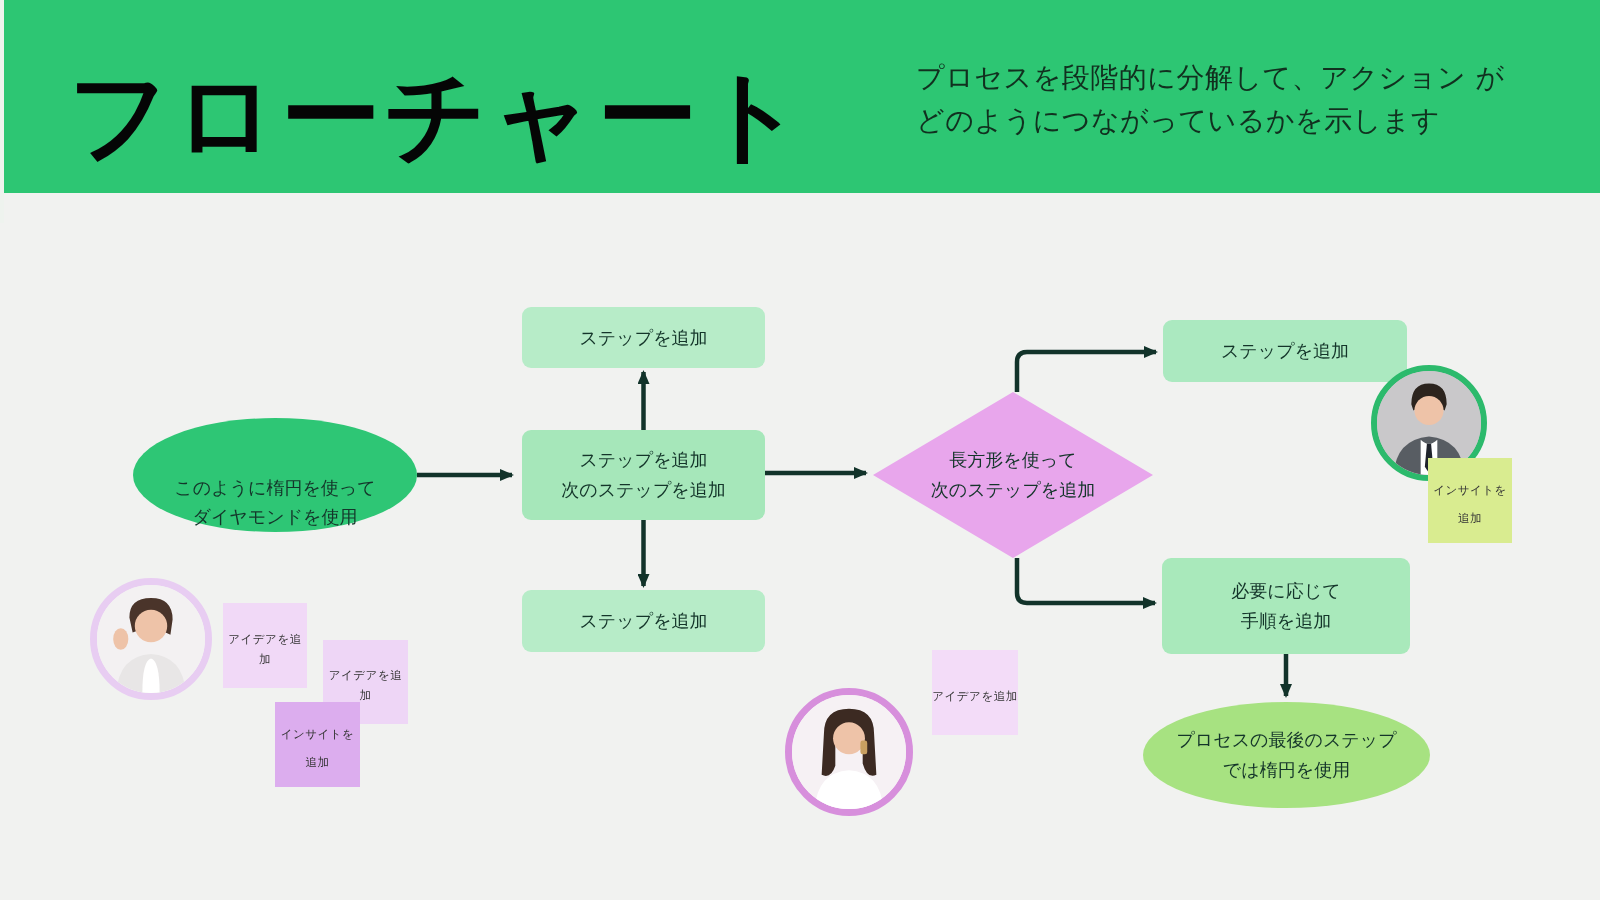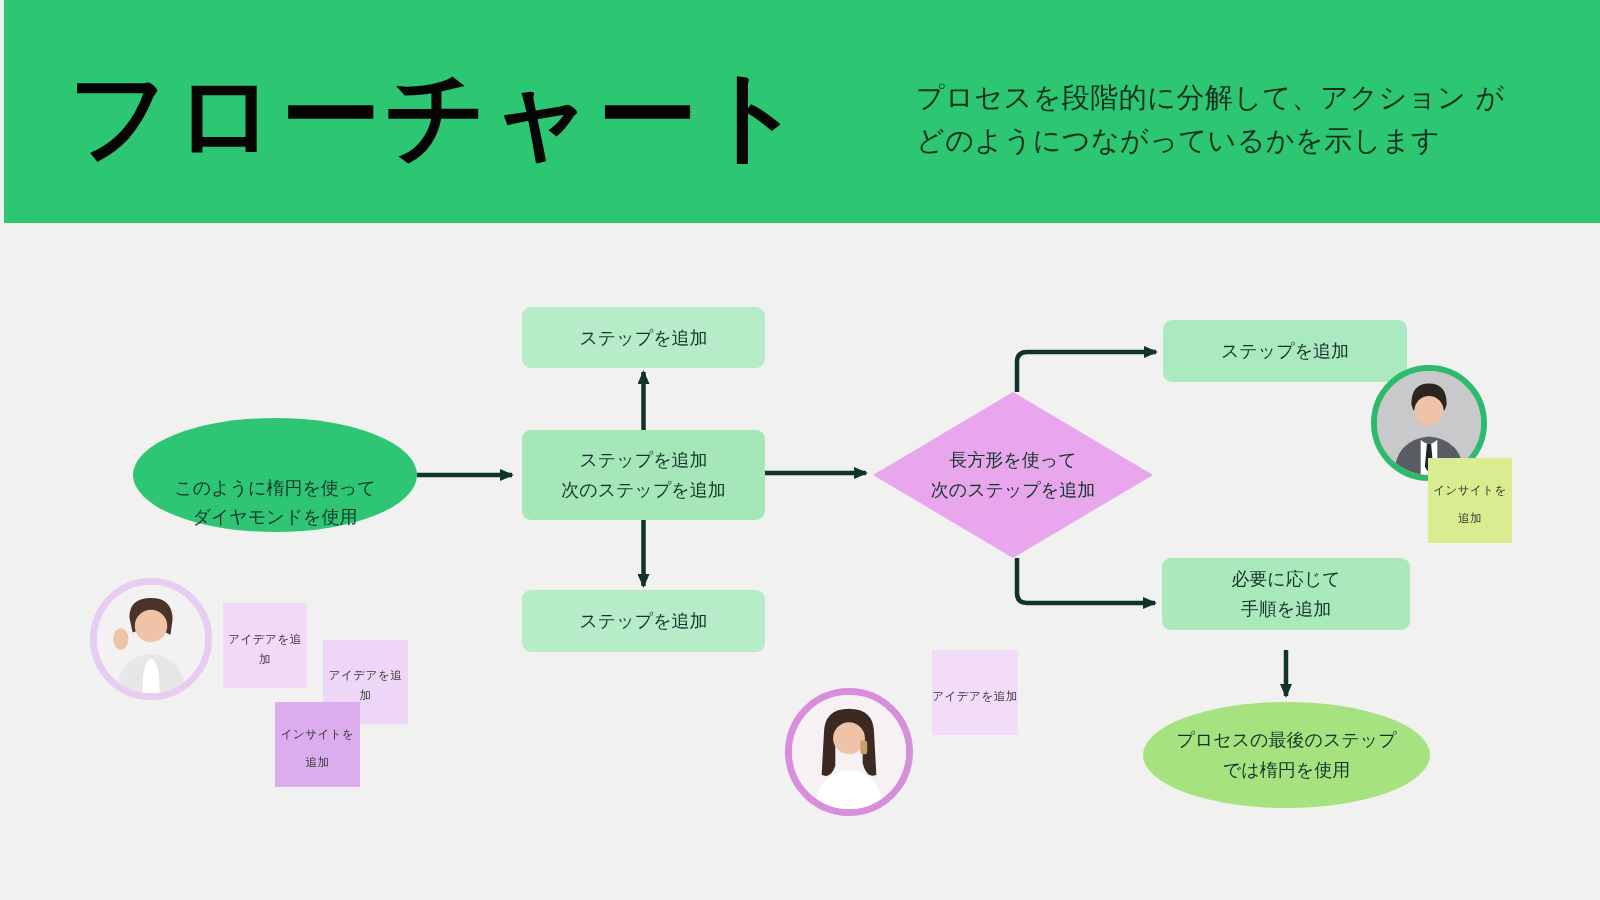--- a/index.html
+++ b/index.html
@@ -1,41 +1,41 @@
 <!DOCTYPE html>
 <html><head>
 <meta charset="utf-8">
 <style>
   html,body{margin:0;padding:0;}
   body{font-family:"DejaVu Sans","Liberation Sans",sans-serif;background:#e5e6e5;}
   .canvas{position:relative;width:1600px;height:900px;background:#f1f2f0;overflow:hidden;}
 
   
-  .header{position:absolute;left:0;top:0;width:1600px;height:223px;background:#2dc673;}
+  .header{position:absolute;left:0;top:0;width:1600px;height:193px;background:#2dc673;}
   .header-edge{position:absolute;left:0;top:0;width:4px;height:223px;background:#eef3ee;}
   .title{position:absolute;left:68px;top:40px;width:760px;height:150px;
          font-family:"DejaVu Serif","Liberation Serif",serif;font-weight:700;
          font-size:100px;letter-spacing:4px;color:#050505;line-height:150px;white-space:nowrap;}
-  .subtitle{position:absolute;left:916px;top:76px;width:600px;
+  .subtitle{position:absolute;left:916px;top:56px;width:600px;
             font-size:28px;line-height:1.55;color:#11301f;letter-spacing:0.5px;}
 
   
   .node{position:absolute;display:flex;flex-direction:column;align-items:center;justify-content:center;
         text-align:center;color:#14352a;font-size:18px;line-height:1.65;z-index:1;}
   .node span{display:block;}
   .ellipse{border-radius:50%;}
   .rect{border-radius:9px;}
   #node-start{left:133px;top:418px;width:284px;height:114px;background:#2ec675;justify-content:flex-end;}
   #node-step-top{left:522px;top:307px;width:243px;height:61px;background:#b7ecc8;}
   #node-step-main{left:522px;top:430px;width:243px;height:90px;background:#a6e7ba;}
   #node-step-bottom{left:522px;top:590px;width:243px;height:62px;background:#b7ecc8;}
   #node-decision{left:873px;top:392px;width:280px;height:166px;background:#e8a6ec;
                  clip-path:polygon(50% 0,100% 50%,50% 100%,0 50%);}
   #node-step-branch{left:1163px;top:320px;width:244px;height:62px;background:#abe9c0;}
-  #node-step-optional{left:1162px;top:558px;width:248px;height:72px;background:#a9e9bb;}
+  #node-step-optional{left:1162px;top:558px;width:248px;height:96px;background:#a9e9bb;}
   #node-end{left:1143px;top:702px;width:287px;height:106px;background:#a7e281;}
 
   
   .connectors{position:absolute;left:0;top:0;width:1600px;height:900px;pointer-events:none;z-index:0;}
 
   
   .sticky{position:absolute;display:flex;flex-direction:column;align-items:center;justify-content:center;
           text-align:center;font-size:11.5px;line-height:1.7;color:#353535;z-index:3;letter-spacing:0.5px;}
   .sticky span{display:block;margin-top:8px;}
   #sticky-idea-1{left:223px;top:603px;width:84px;height:85px;background:#f1d9f7;}

